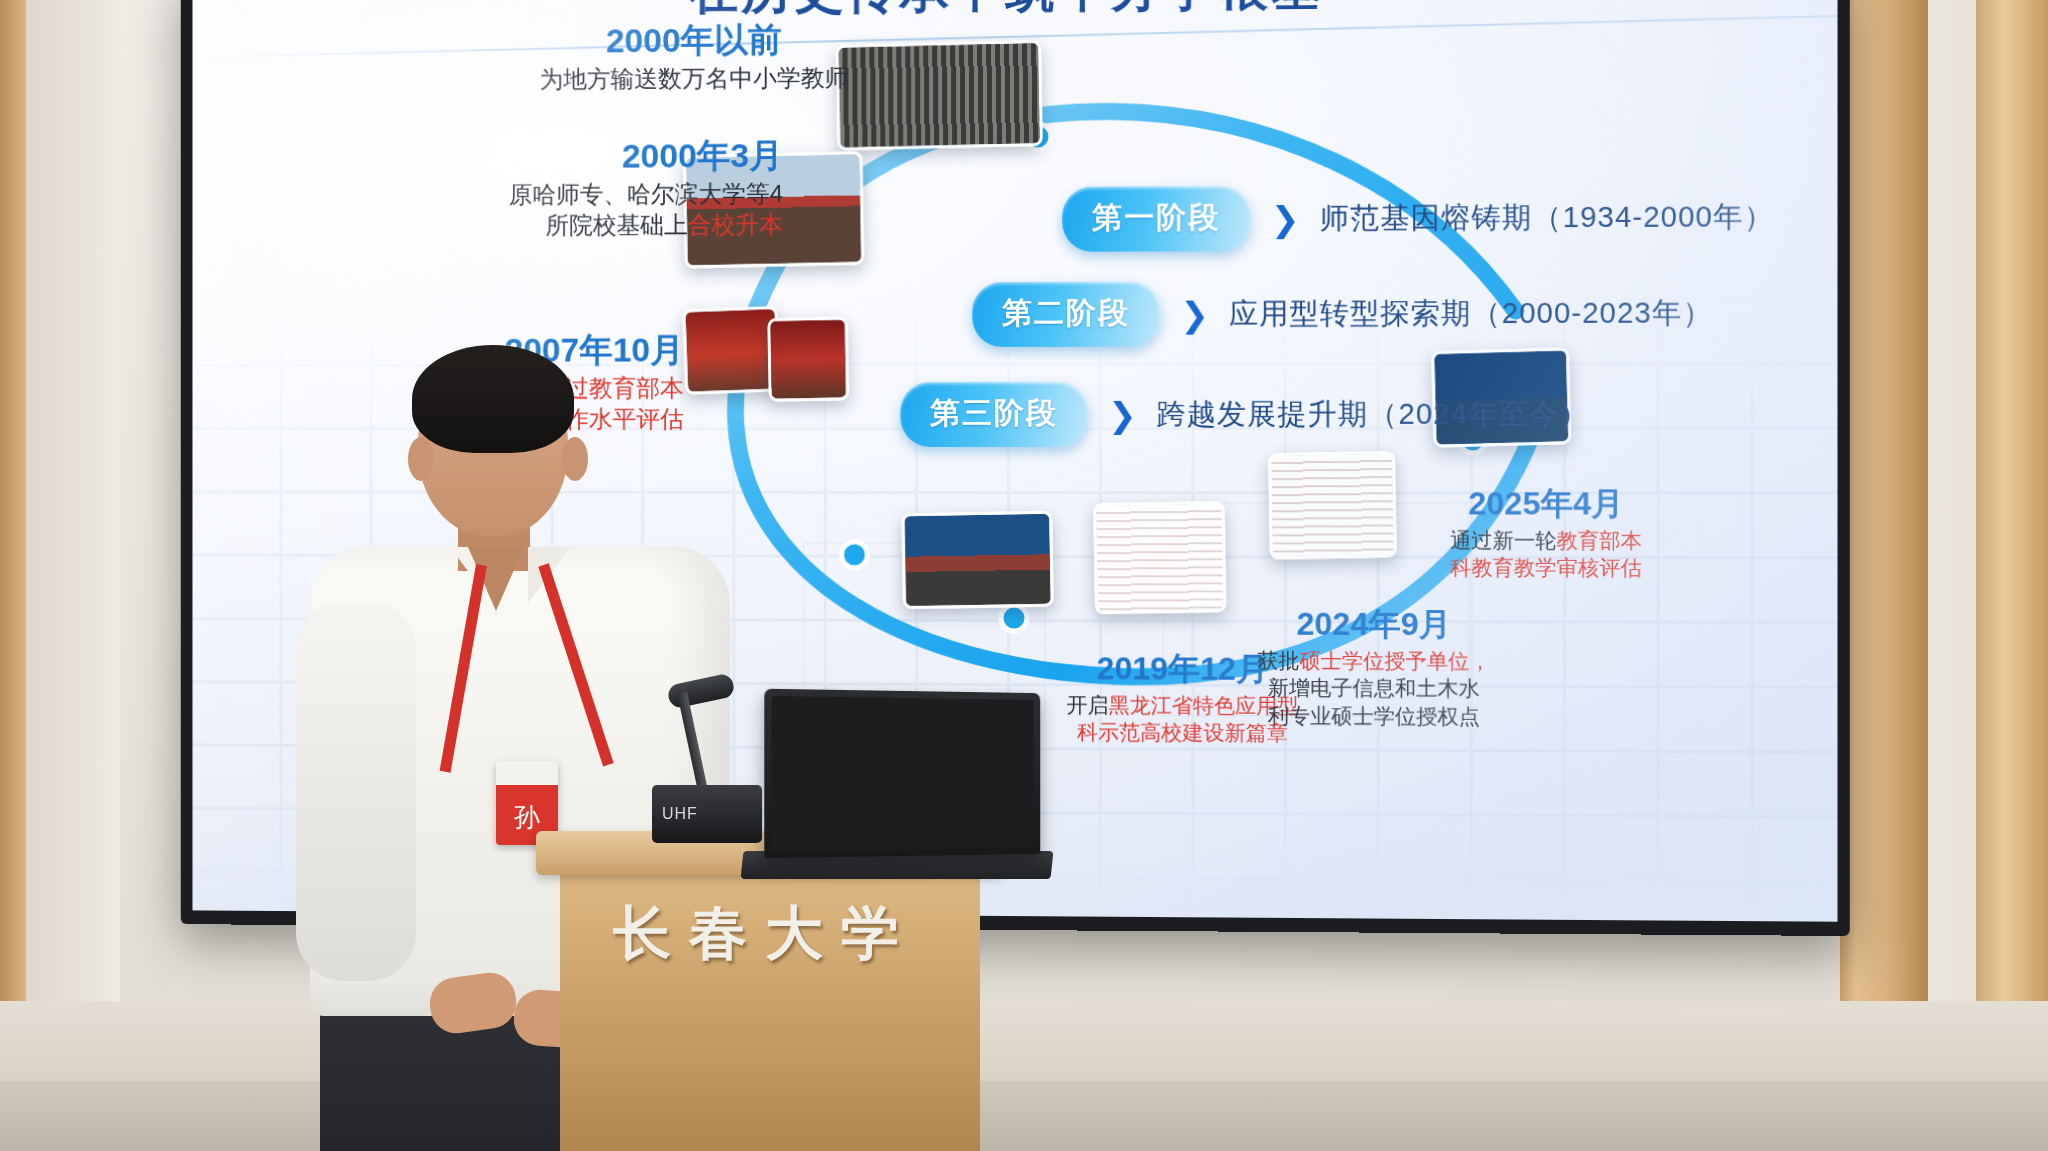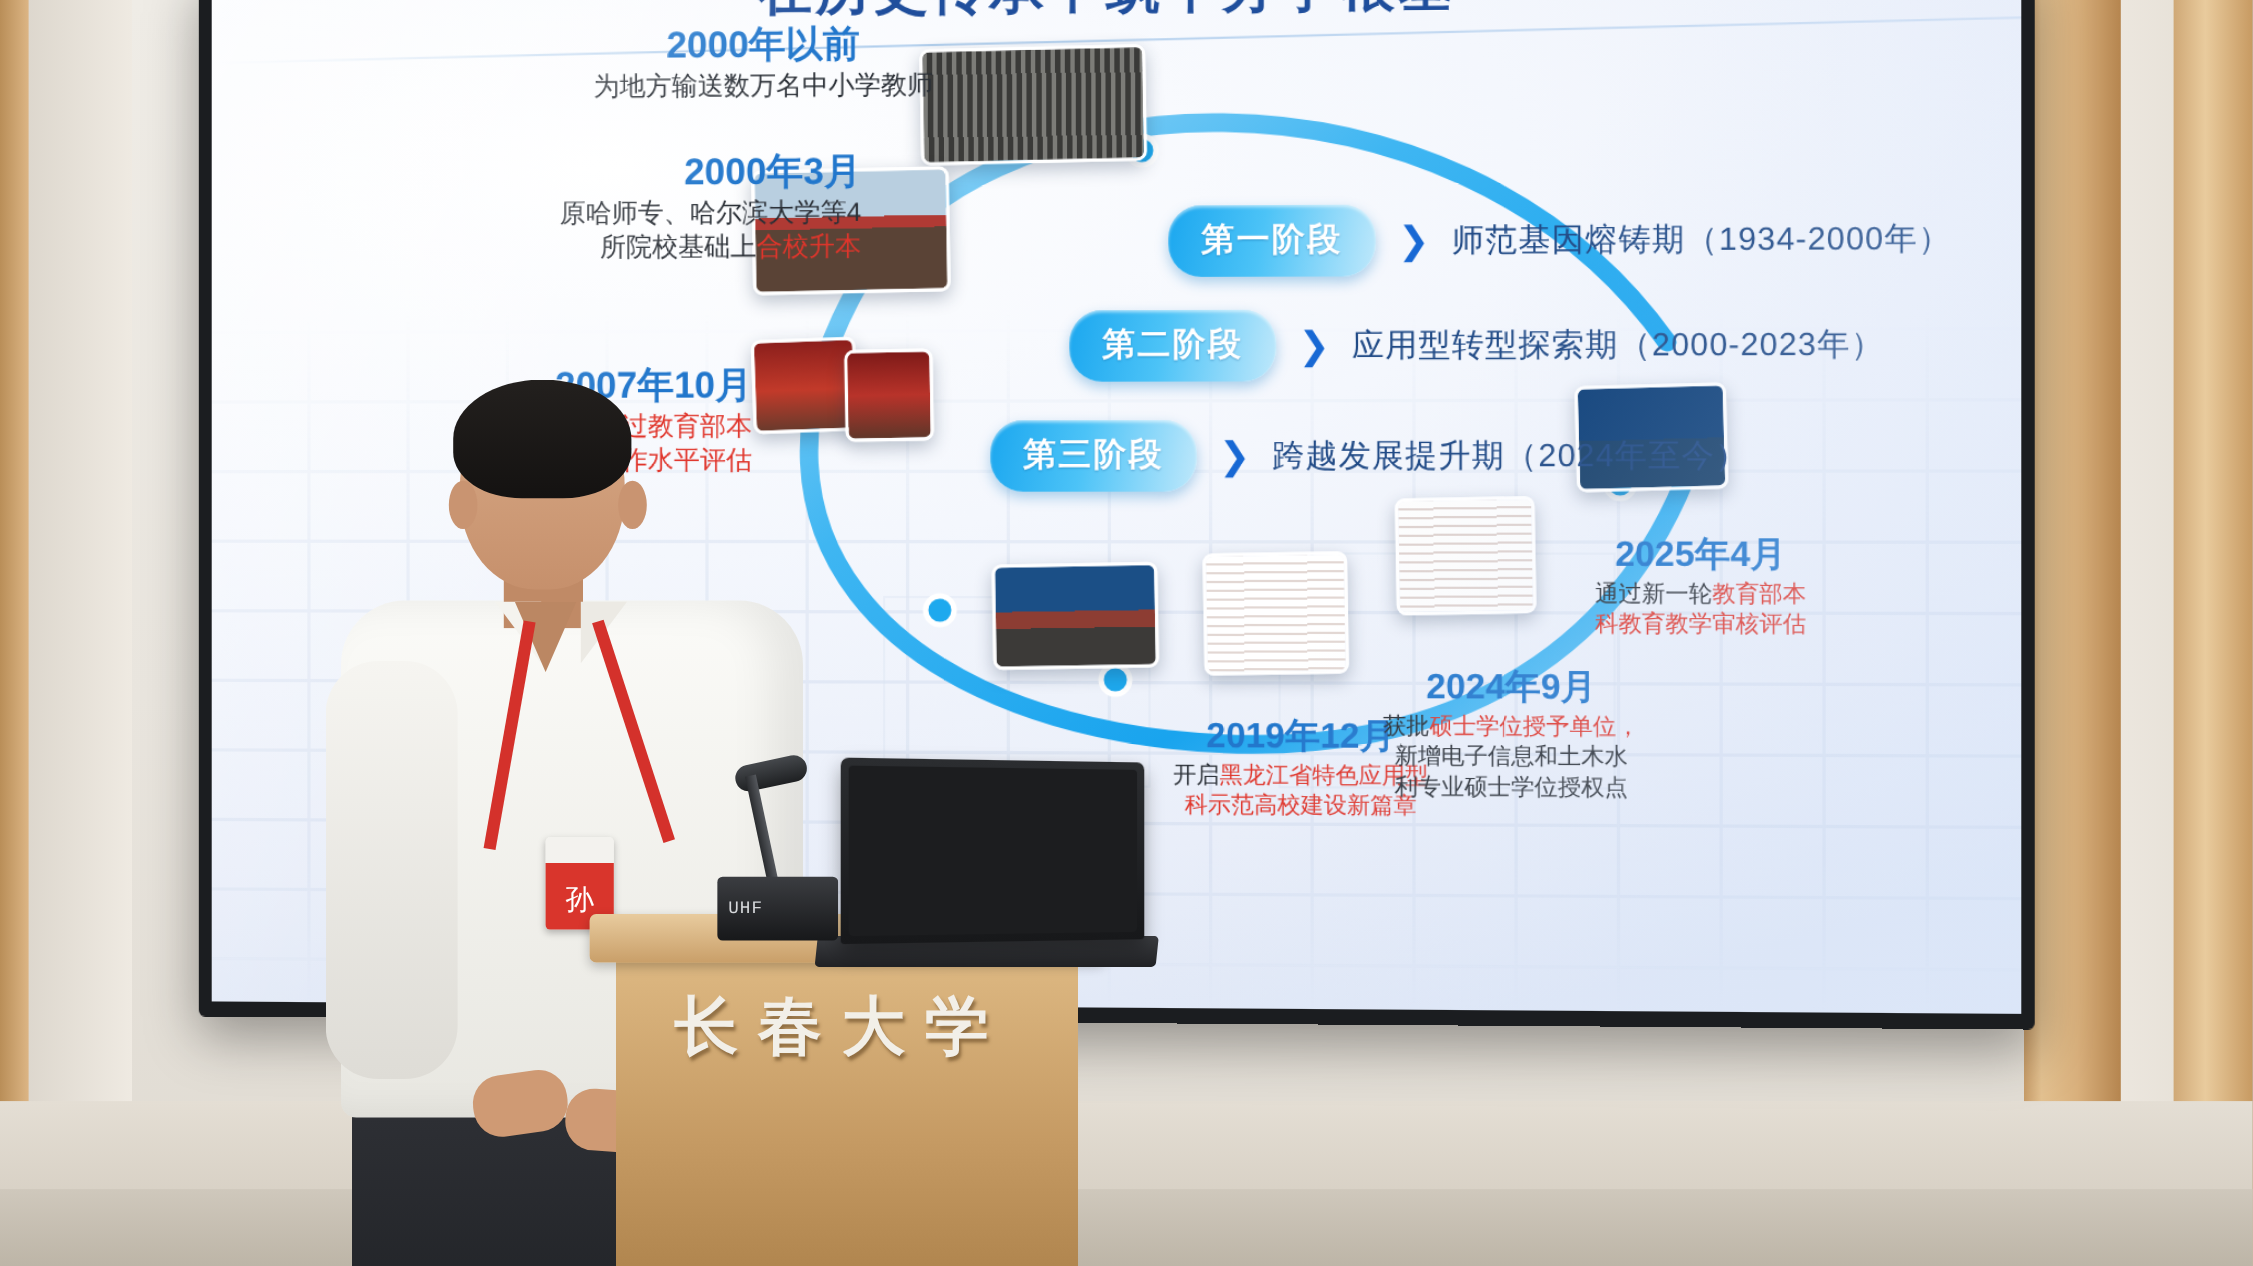--- a/index.html
+++ b/index.html
@@ -122,21 +122,21 @@
   .plaque-ch{font-family:"DejaVu Serif","Liberation Serif",serif;font-size:58px;color:#f2efe8;
     text-shadow:2px 3px 3px rgba(90,60,25,.55);font-weight:700;}
 
   
   #laptop{position:absolute;left:766px;bottom:295px;width:280px;height:165px;
     background:linear-gradient(180deg,#2b2d30,#17181a);border-radius:7px 7px 3px 3px;
     transform:perspective(900px) rotateY(10deg);box-shadow:0 8px 18px rgba(0,0,0,.35);}
   #laptop .lid-in{position:absolute;inset:7px;background:#1c1d1f;border-radius:4px;}
   #laptop-base{position:absolute;left:742px;bottom:272px;width:310px;height:28px;
     background:linear-gradient(180deg,#3a3c40,#202124);border-radius:4px;transform:skewX(-6deg);}
-  #mic{position:absolute;left:652px;bottom:296px;width:110px;height:145px;font-family:Liberation Mono, monospace;}
+  #mic{position:absolute;left:652px;bottom:308px;width:110px;height:145px;}
   .mic-box{position:absolute;left:0;bottom:0;width:110px;height:58px;border-radius:5px;
     background:linear-gradient(180deg,#3b3d41,#17181a);display:flex;align-items:center;
     justify-content:flex-start;padding-left:10px;box-sizing:border-box;}
   .mic-label{color:#d7d9dc;font-size:16px;letter-spacing:1px;}
   .mic-stem{position:absolute;left:46px;bottom:52px;width:10px;height:100px;
     background:linear-gradient(90deg,#2a2c2f,#55585d);transform:rotate(-12deg);transform-origin:bottom;}
   .mic-head{position:absolute;left:16px;bottom:140px;width:66px;height:24px;border-radius:12px;
     background:linear-gradient(180deg,#45484c,#1e2022);transform:rotate(-12deg);}
 </style>
 </head>

